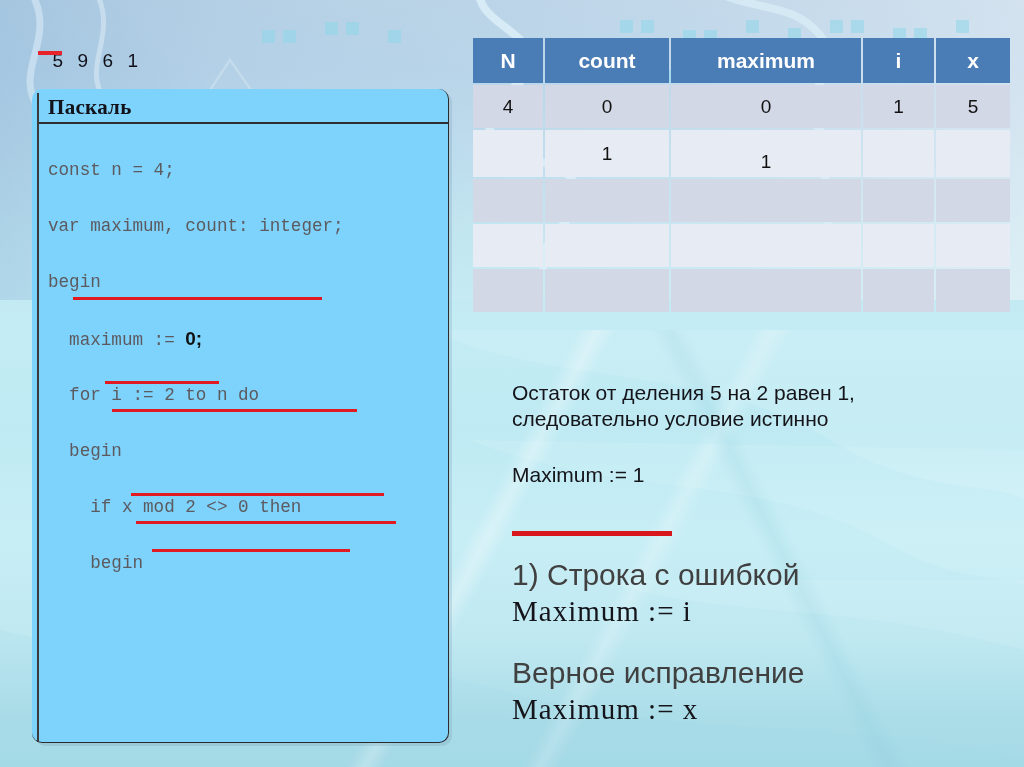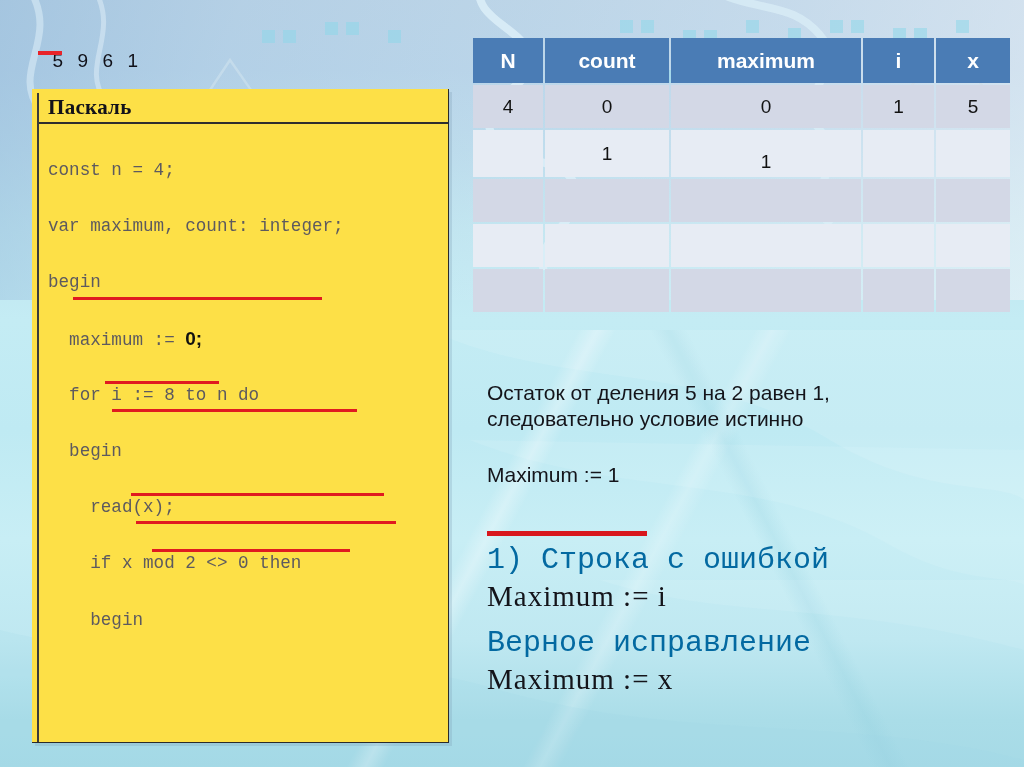--- a/index.html
+++ b/index.html
@@ -51,24 +51,25 @@
   }
   #top-numbers .num{display:inline-block;width:25px;text-align:center;}
   #num-underline{
     position:absolute;left:38px;top:51px;width:24px;height:4px;
     background:#e8232a;z-index:7;
   }
 
   
   #code-panel{
     position:absolute;left:32px;top:89px;width:416px;height:653px;
-    background:#fde047;z-index:5;
+    background:#7dd3fc;z-index:5;
     box-shadow:3px 3px 0 rgba(120,150,175,.25);
     border-right:1px solid #2b2b2b;
     border-bottom:1px solid #2b2b2b;
+    border-radius:10px;
   }
   #code-panel-inner{
     position:absolute;left:5px;top:4px;right:0;bottom:0;
     border-left:2px solid #3a3a3a;
     padding:0;
   }
   #code-title{
     font-family:"Liberation Serif", serif;
     font-weight:bold;font-size:21px;color:#12121a;
     padding:2px 0 2px 9px;
@@ -107,33 +108,34 @@
   #trace-table td{
     height:43px;text-align:center;vertical-align:middle;
     font-size:19px;color:#111;padding:0;border:0;
     font-family:"Liberation Sans", sans-serif;
   }
   #trace-table tr.rowA td{background:#d3d8e6;}
   #trace-table tr.rowB td{background:#e7ecf4;}
   #trace-table td.low{vertical-align:bottom;padding-bottom:4px;}
 
   
-  #right-text{position:absolute;left:487px;top:380px;width:500px;z-index:6;}
+  #right-text{position:absolute;left:512px;top:380px;width:500px;z-index:6;}
   .t-normal{
     font-size:21px;color:#14141a;line-height:26px;
     font-family:"Liberation Sans", sans-serif;
   }
   .t-gap{height:15px;}
   #maximum-underline{
     position:absolute;left:0px;top:151px;width:160px;height:5px;
     background:#d8171d;
   }
   .t-big{
-    font-size:30px;color:#0369a1;line-height:36px;
-    font-family:Liberation Mono, monospace;
+    font-size:30px;color:#404040;line-height:36px;
+    font-family:Liberation Sans, sans-serif;
+    margin-top:15px;
   }
   .t-mono{
     font-size:29px;color:#14141a;line-height:36px;letter-spacing:1px;
     font-family:Liberation Serif, serif;
   }
 </style>
 </head>
 <body>
 
 <div id="bg">
@@ -204,23 +206,22 @@
 <div id="num-underline"></div>
 
 <div id="code-panel">
   <div id="code-panel-inner">
     <div id="code-title">Паскаль</div>
     <div id="code-body">
 <div class="line">const n = 4;</div>
 <div class="line">var maximum, count: integer;</div>
 <div class="line">begin</div>
 <div class="line"><span>  maximum := </span><span class="zero-annot">0;</span></div>
-<div class="line">  for i := 8 to n do</div>
+<div class="line">  for i := 2 to n do</div>
 <div class="line">  begin</div>
-<div class="line">    read(x);</div>
 <div class="line">    if x mod 2 &lt;&gt; 0 then</div>
 <div class="line">    begin</div>
 
 
 
 
 
 
 
 

